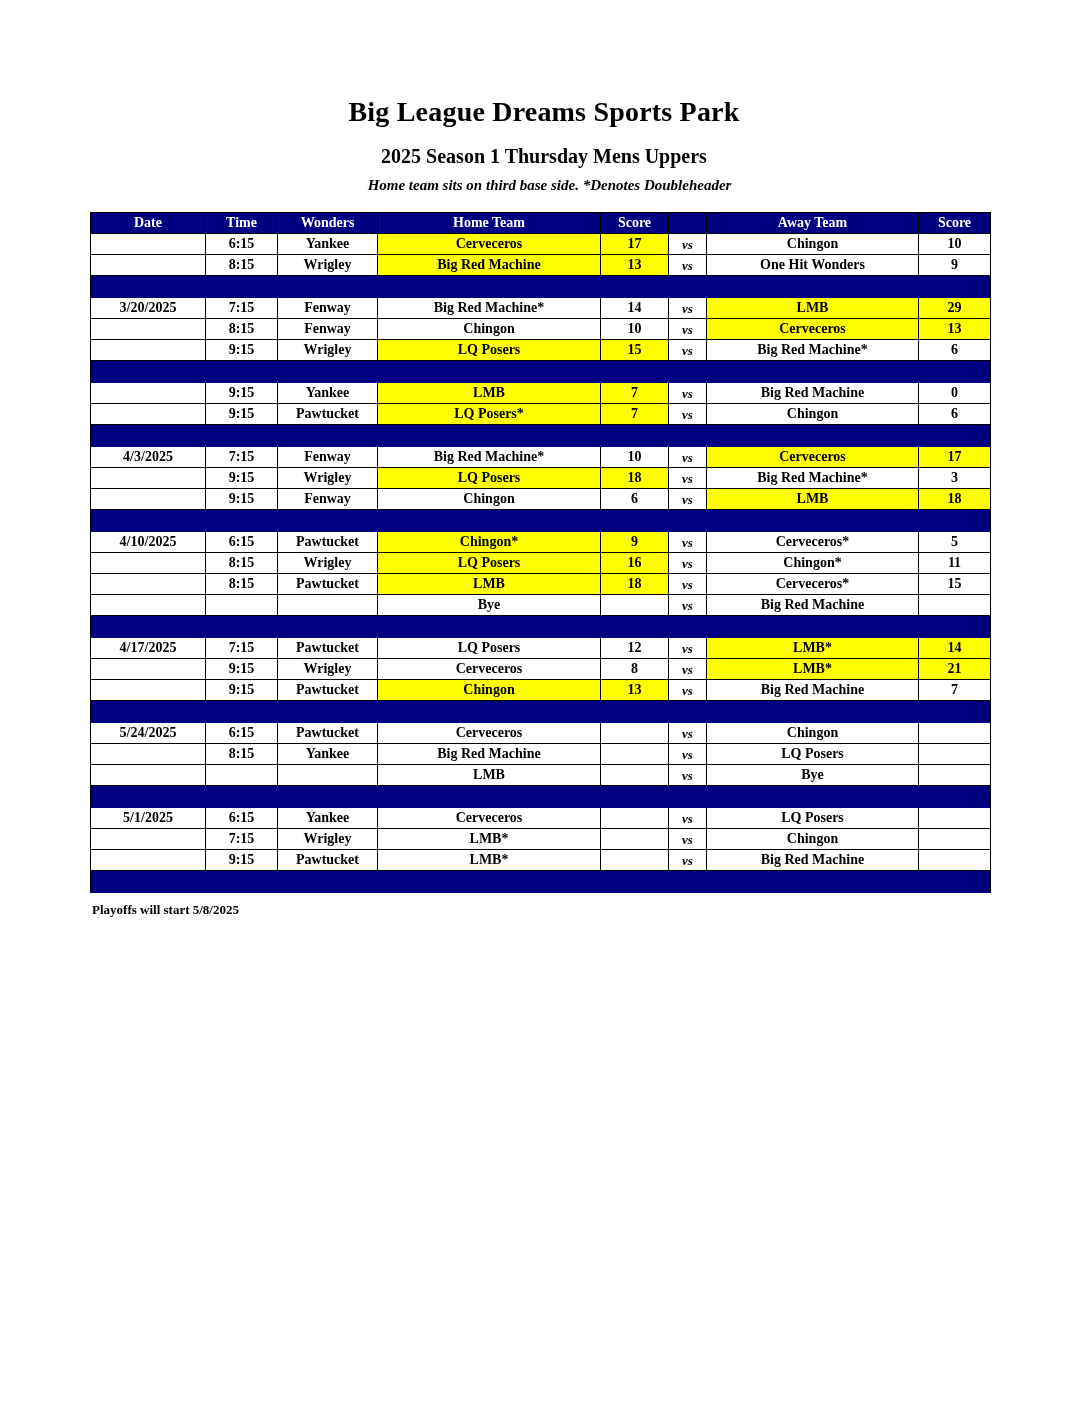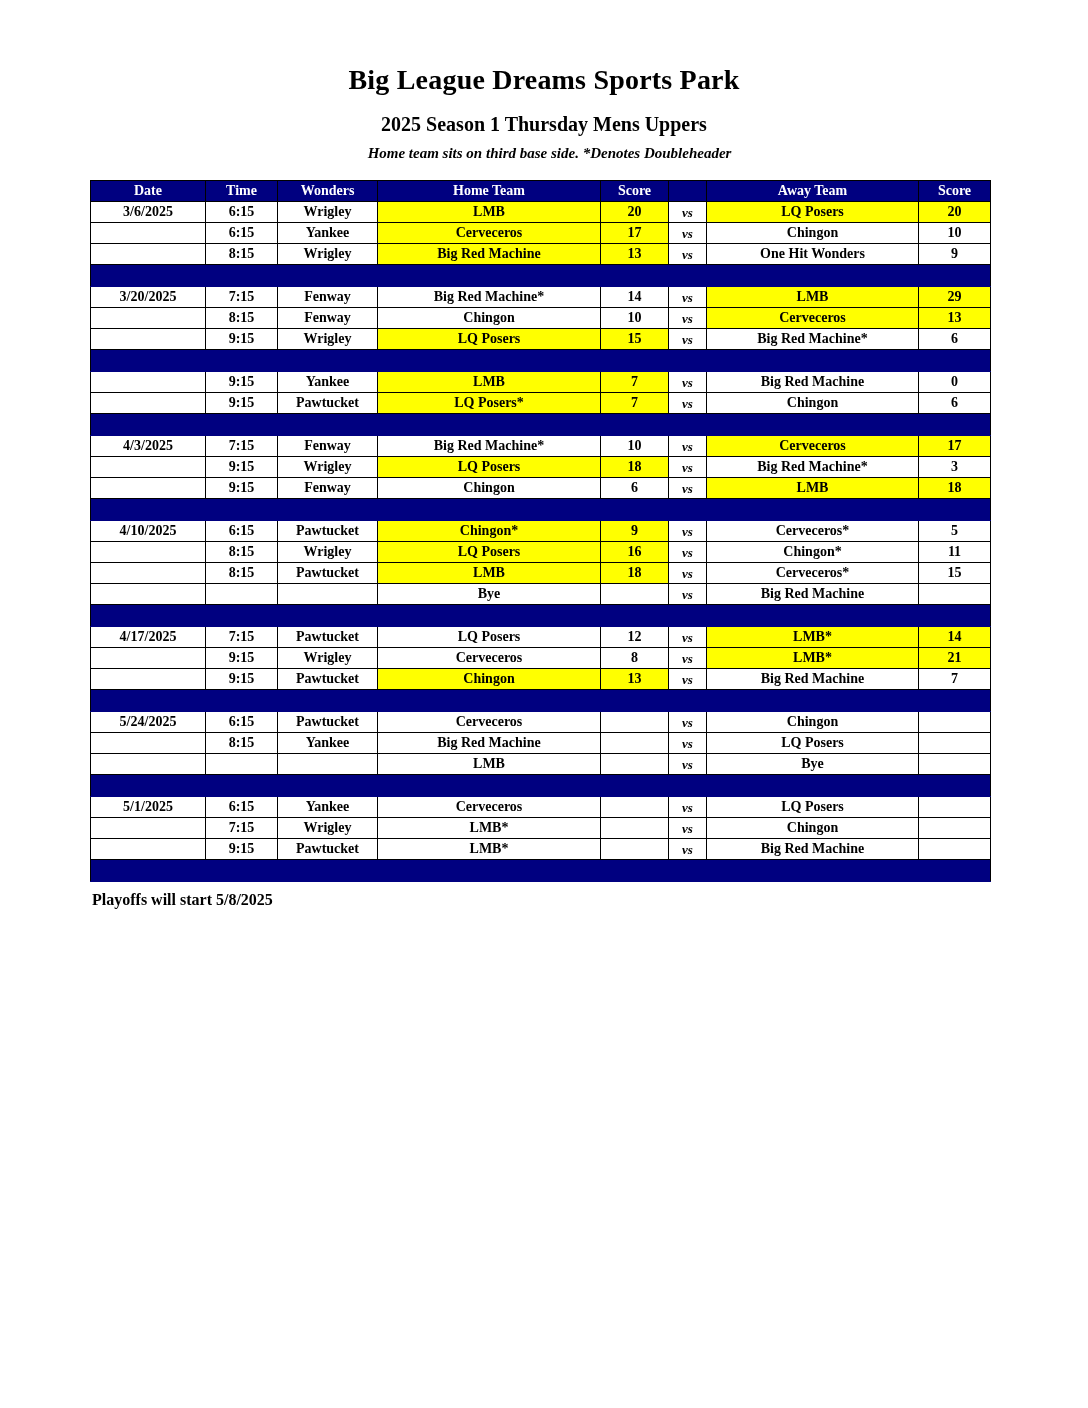--- a/index.html
+++ b/index.html
@@ -4,21 +4,21 @@
 <style>
   * { margin: 0; padding: 0; box-sizing: border-box; }
   html, body { background: #ffffff; }
   body {
     width: 1088px;
     min-height: 1408px;
     font-family: "Liberation Serif", "DejaVu Serif", serif;
     color: #000000;
     position: relative;
   }
-  .page { padding-top: 64px; }
+  .page { padding-top: 96px; }
   .title {
     text-align: center;
     font-size: 28px;
     font-weight: bold;
     letter-spacing: 0.2px;
   }
   .subtitle {
     text-align: center;
     font-size: 20px;
     font-weight: bold;
@@ -63,21 +63,21 @@
     border-left-color: #000000;
     border-right-color: #000000;
     height: 22px;
   }
   table.schedule td.vs {
     font-style: italic;
     font-size: 13px;
   }
   .footer {
     margin: 9px 0 0 92px;
-    font-size: 16px;
+    font-size: 13px;
     font-weight: bold;
   }
 </style>
 </head>
 <body>
 
 <div class="page">
   <div class="title">Big League Dreams Sports Park</div>
   <div class="subtitle">2025 Season 1 Thursday Mens Uppers</div>
   <div class="note">Home team sits on third base side.  *Denotes Doubleheader</div>
@@ -100,30 +100,20 @@
           <th>Wonders</th>
           <th>Home Team</th>
           <th>Score</th>
           <th></th>
           <th>Away Team</th>
           <th>Score</th>
         </tr>
       </thead>
     <tbody id="schedule-body">
         <tr>
-          <td class="">3/6/2025</td>
-          <td class="">6:15</td>
-          <td class="">Wrigley</td>
-          <td class="hl ">LMB</td>
-          <td class="hl ">20</td>
-          <td class="vs">vs</td>
-          <td class="hl ">LQ Posers</td>
-          <td class="hl ">20</td>
-        </tr>
-        <tr>
           <td class=""></td>
           <td class="">6:15</td>
           <td class="">Yankee</td>
           <td class="hl ">Cerveceros</td>
           <td class="hl ">17</td>
           <td class="vs">vs</td>
           <td class="">Chingon</td>
           <td class="">10</td>
         </tr>
         <tr>

